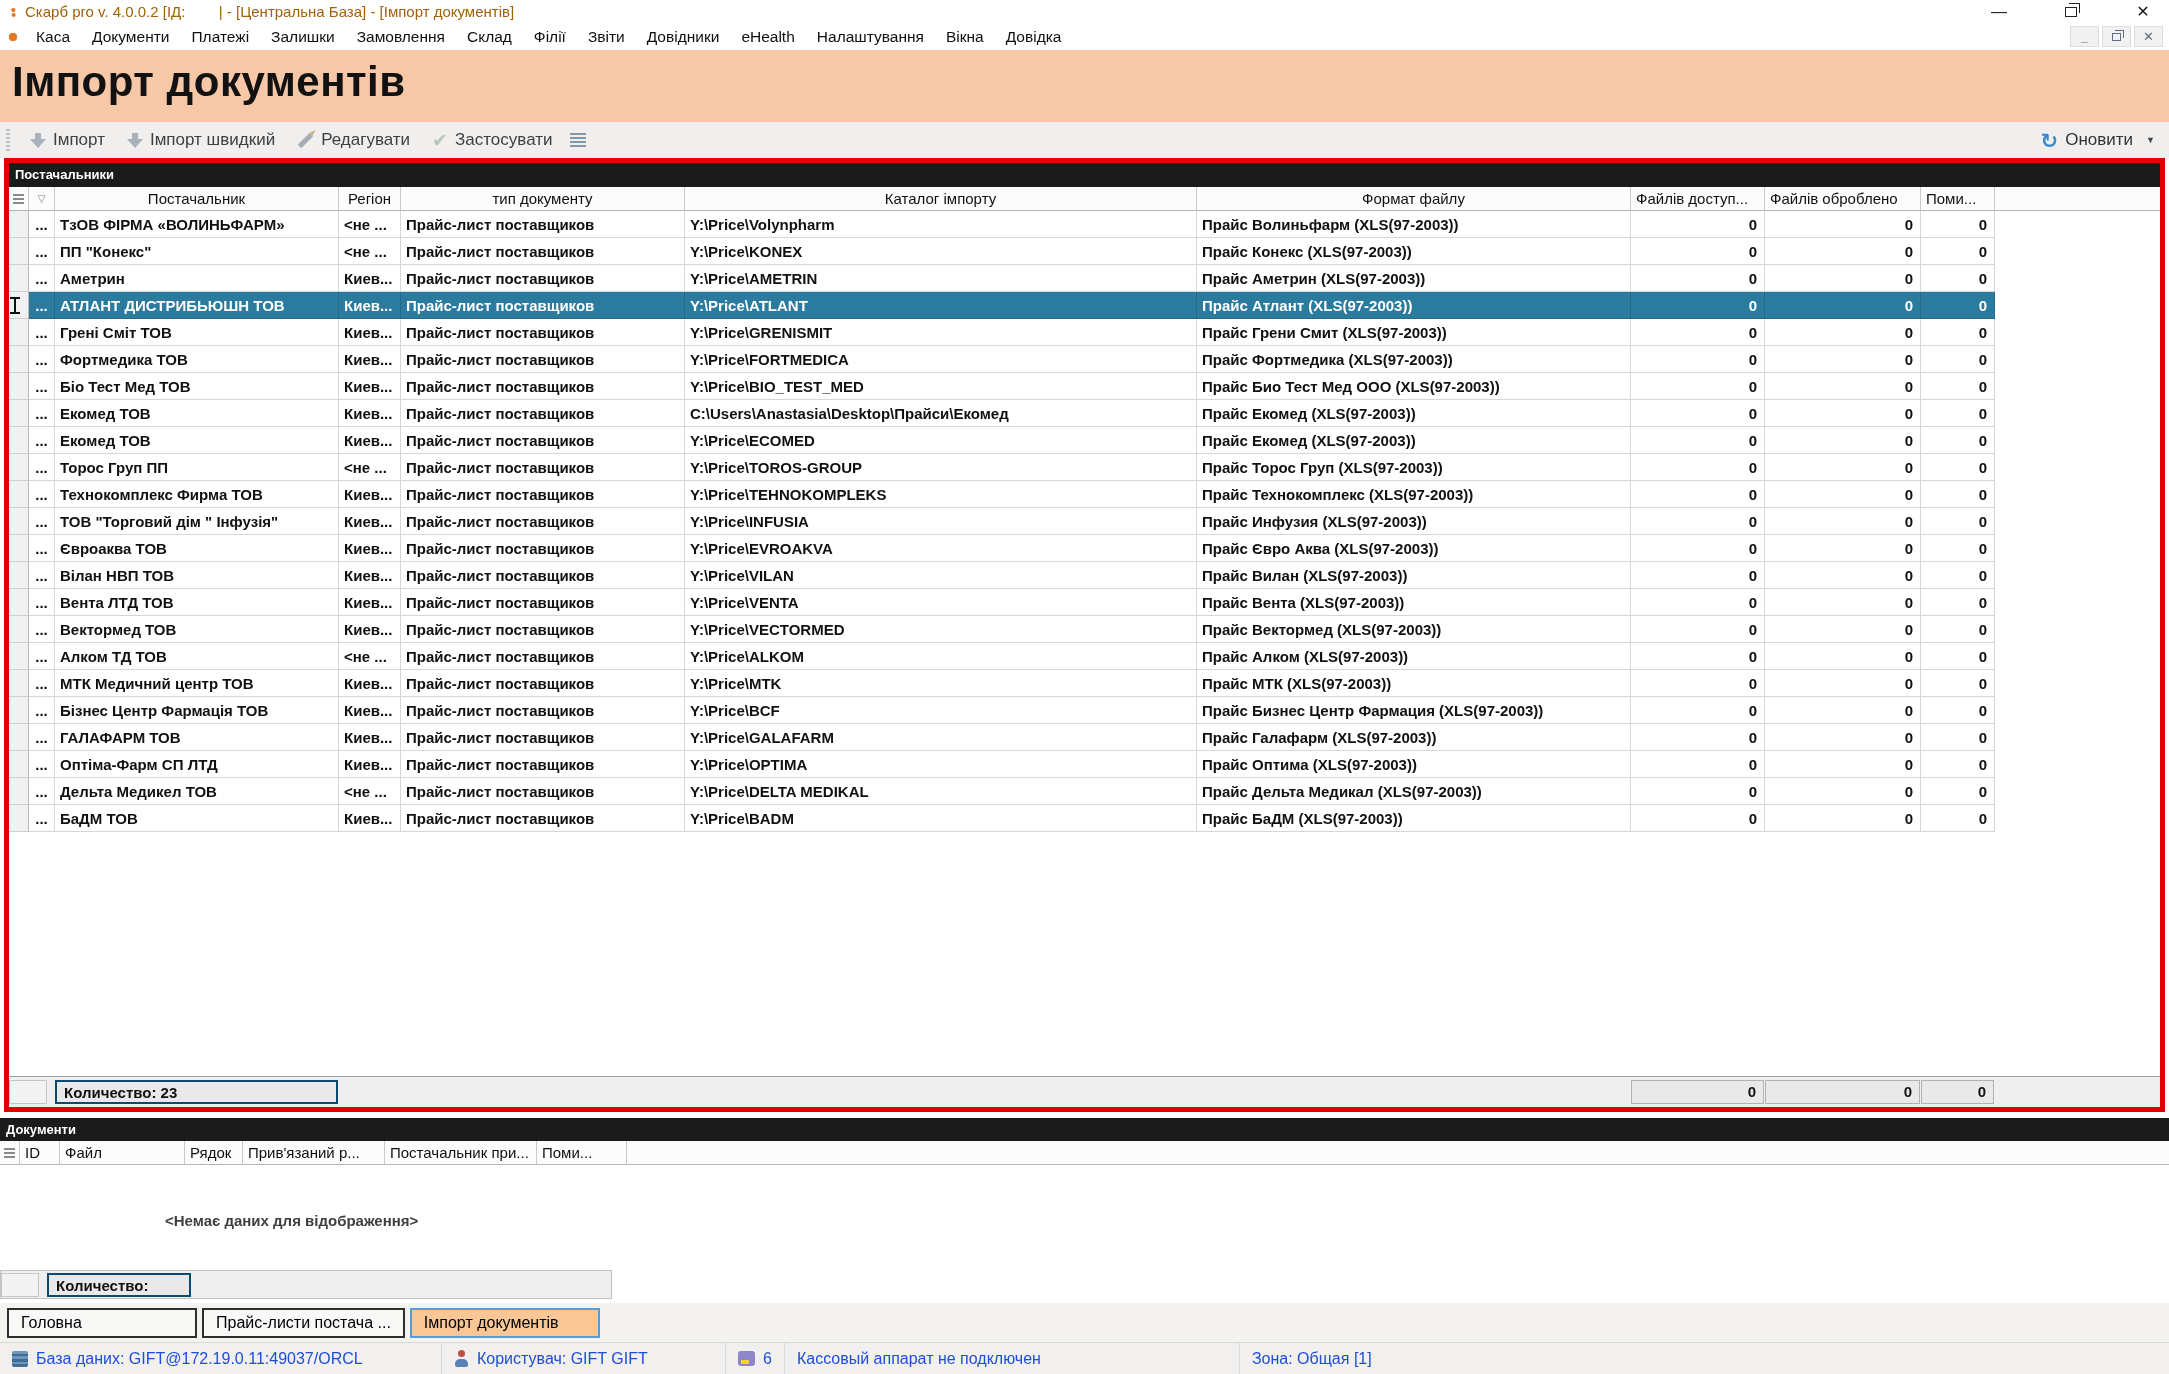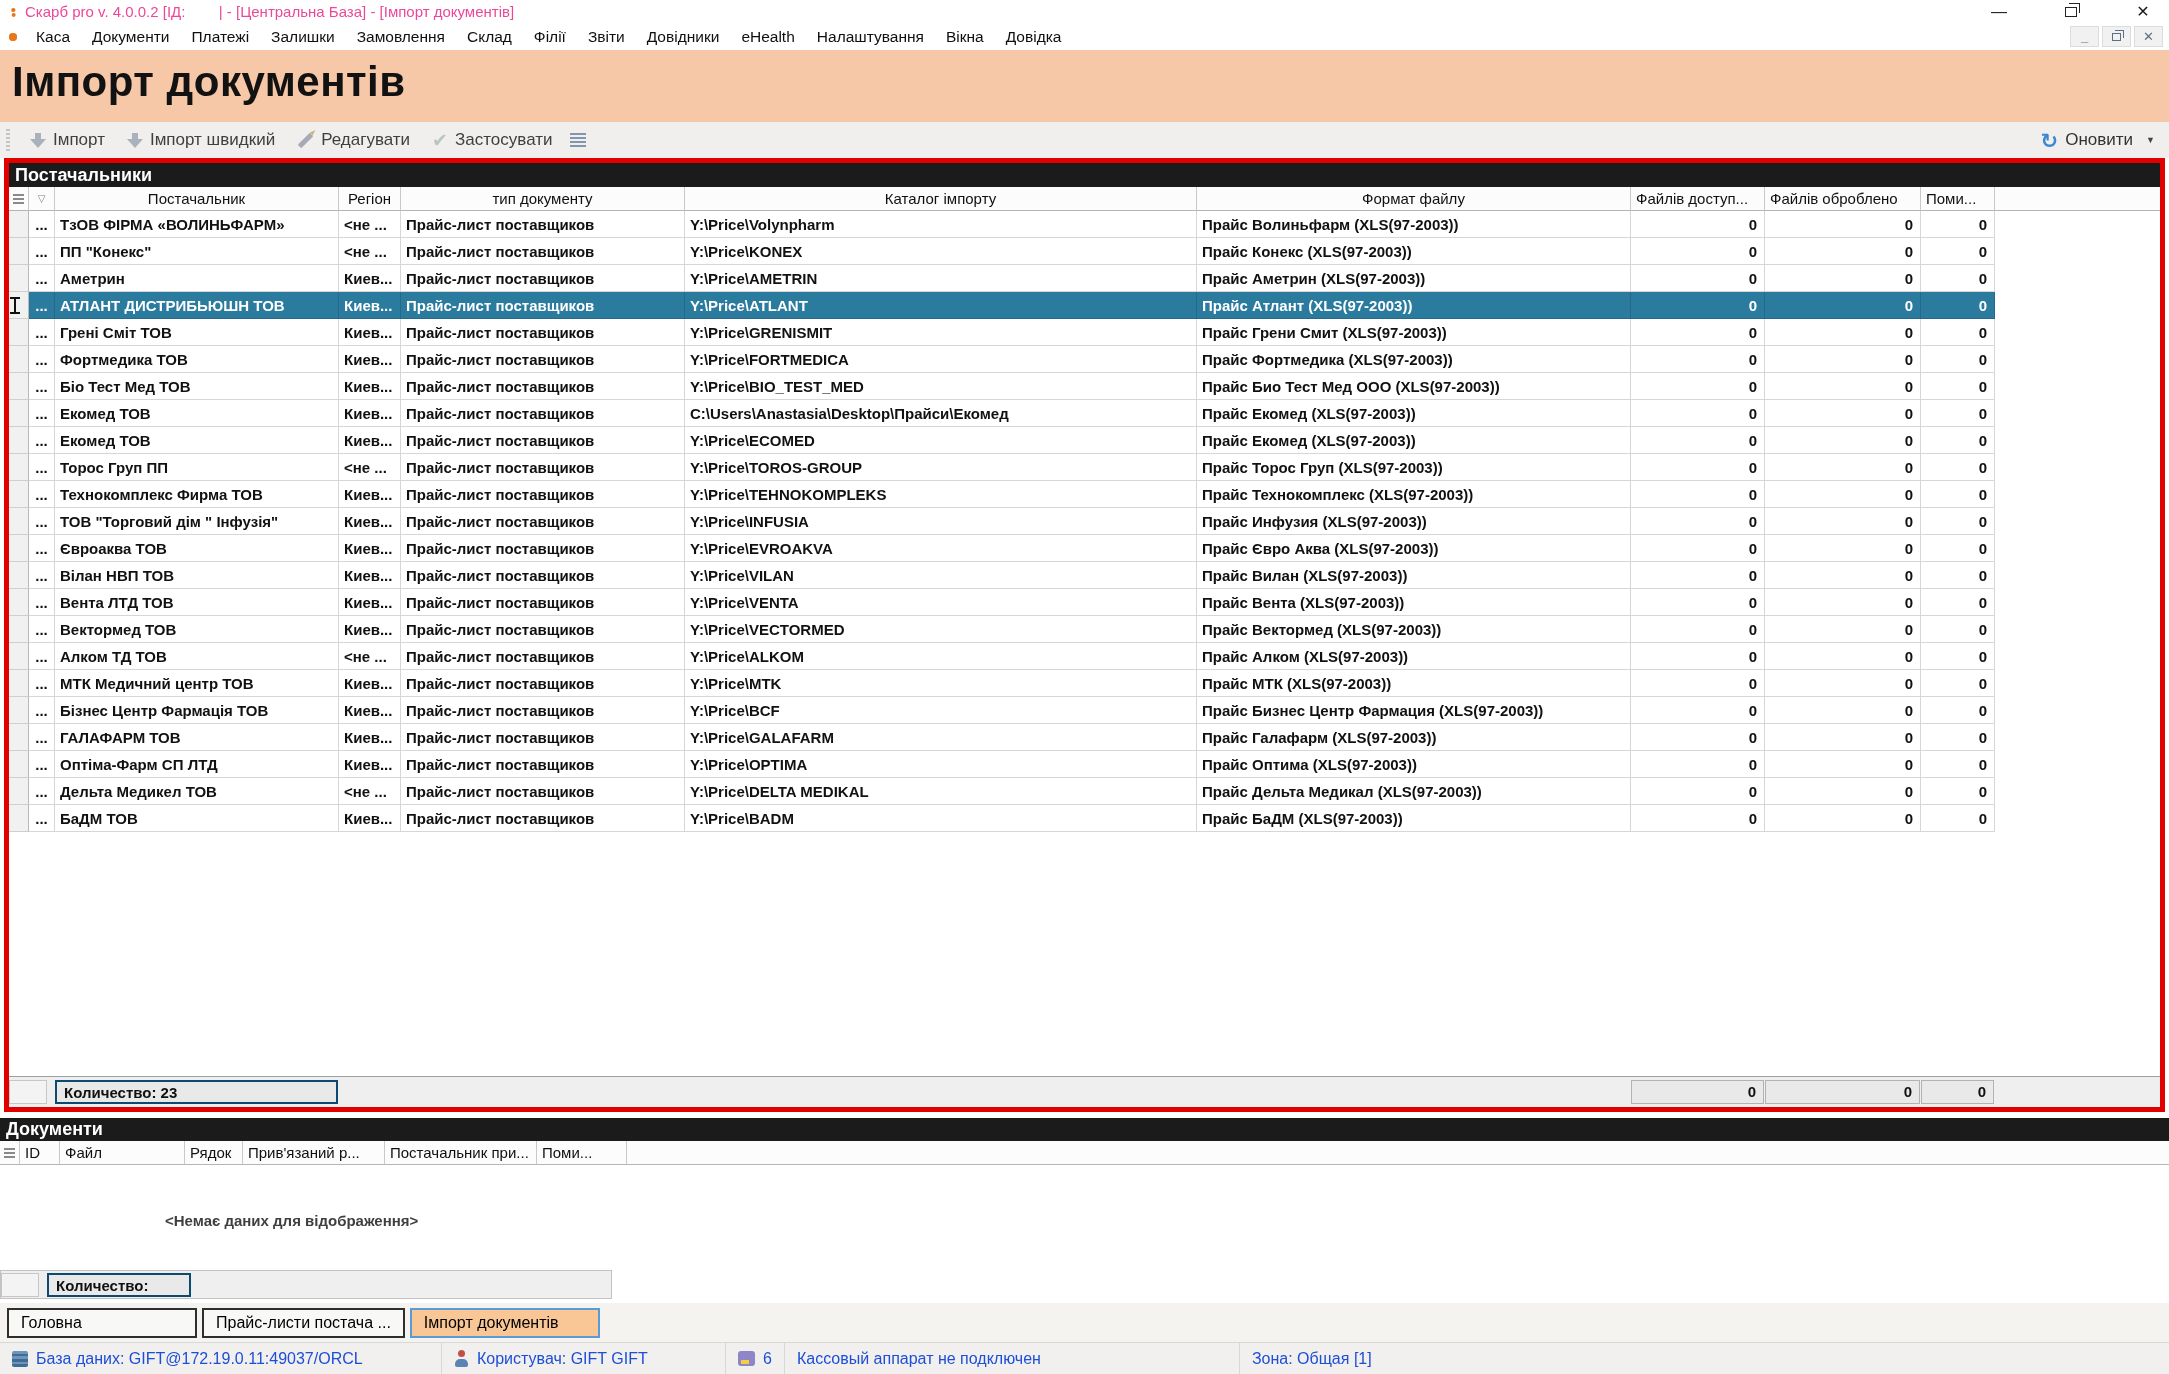--- a/index.html
+++ b/index.html
@@ -7,21 +7,21 @@
   }
   *{box-sizing:border-box}
   html,body{margin:0;padding:0}
   body{
     width:2169px;height:1374px;position:relative;overflow:hidden;background:#fff;
     font-family:"Liberation Sans","DejaVu Sans",sans-serif;color:#111;
   }
   
   .titlebar{position:absolute;left:0;top:0;width:100%;height:24px;background:#fff;display:flex;align-items:center}
   .logo{width:9px;height:9px;border:4px dotted #e8761a;border-radius:50%;margin:0 7px 0 9px;flex:0 0 auto}
-  .title-text{font-size:15px;white-space:pre;line-height:24px;color:#ec4899}
+  .title-text{font-size:15px;white-space:pre;line-height:24px;color:#a16207}
   .win-controls{position:absolute;right:12px;top:0;height:24px;display:flex;align-items:center;gap:44px}
   .wc{width:28px;text-align:center;font-size:16px;color:#1c1c1c;cursor:default;line-height:22px}
   .rst{width:12px;height:10px;border:1.4px solid #222;position:relative;display:inline-block;background:#fff}
   .rst::before{content:'';position:absolute;left:2.6px;top:-4.6px;width:10px;height:9px;border:1.4px solid #222;background:transparent;border-left:none;border-bottom:none}
   
   .menubar{position:absolute;left:0;top:24px;width:100%;height:26px;background:#fff;display:flex;align-items:center;border-bottom:1px solid #fdfdfd}
   .menubar .logo{width:8px;height:8px;border-width:4px;margin:0 8px 0 9px}
   #menu{display:flex;align-items:center}
   .menu-item{font-size:15.5px;padding:0 11px;color:#101010;line-height:26px}
   .mdi-controls{position:absolute;right:6px;top:2px;display:flex;gap:3px}
@@ -41,21 +41,21 @@
   .pencil-icon{width:17px;height:5px;background:#a7acb4;border-radius:1px;transform:rotate(-45deg);position:relative;flex:0 0 auto}
   .pencil-icon::after{content:'';position:absolute;right:-6px;top:0;border-left:6px solid #cdb27a;border-top:2.5px solid transparent;border-bottom:2.5px solid transparent}
   .check-icon{color:#b9c6bb;font-size:19px;font-weight:bold}
   .cols-icon{width:16px;height:14px;background:repeating-linear-gradient(to bottom,#8296ac 0 2px,transparent 2px 4px);margin-left:6px}
   .tb-right{margin-left:auto;display:flex;align-items:center;gap:7px;padding-right:14px}
   .refresh-icon{color:#3b87d0;font-size:21px;font-weight:bold;line-height:1}
   .refresh-label{font-size:17px;color:#333}
   .dd-arrow{font-size:9px;color:#444;margin-left:6px}
   
   .sup-panel{position:absolute;left:4px;top:158px;width:2161px;height:954px;border:5px solid var(--red);background:#fff}
-  .panel-title{height:24px;background:var(--dark);color:#fff;font-weight:bold;font-size:18px;line-height:24px;padding-left:6px}
+  .panel-title{height:24px;background:var(--dark);color:#fff;font-weight:bold;font-size:13px;line-height:24px;padding-left:6px}
   .grid-header{display:flex;height:24px;background:#fcfcfc;font-size:15px;color:#101010}
   .hc{border-right:1px solid #c9c9c9;border-bottom:1px solid #b5b5b5;display:flex;align-items:center;justify-content:center;overflow:hidden;white-space:nowrap;flex:0 0 auto}
   .hc.hleft{justify-content:flex-start;padding-left:5px}
   .hfill{flex:1 1 auto;border-bottom:1px solid #b5b5b5}
   .w0{width:20px}.w1{width:26px}.w2{width:284px}.w3{width:62px}.w4{width:284px}.w5{width:512px}.w6{width:434px}.w7{width:134px}.w8{width:156px}.w9{width:74px}
   .grip-ico{width:11px;height:10px;background:repeating-linear-gradient(to bottom,#8a8a8a 0 2px,transparent 2px 4px)}
   .filter-ico{font-size:10px;color:#7e7e7e}
   .grid-body{position:relative}
   .grow{display:flex;height:27px;font-size:15px;font-weight:bold}
   .cell{border-right:1px solid #d6d6d6;border-bottom:1px solid #d6d6d6;display:flex;align-items:center;padding:0 5px;white-space:nowrap;overflow:hidden;flex:0 0 auto}

